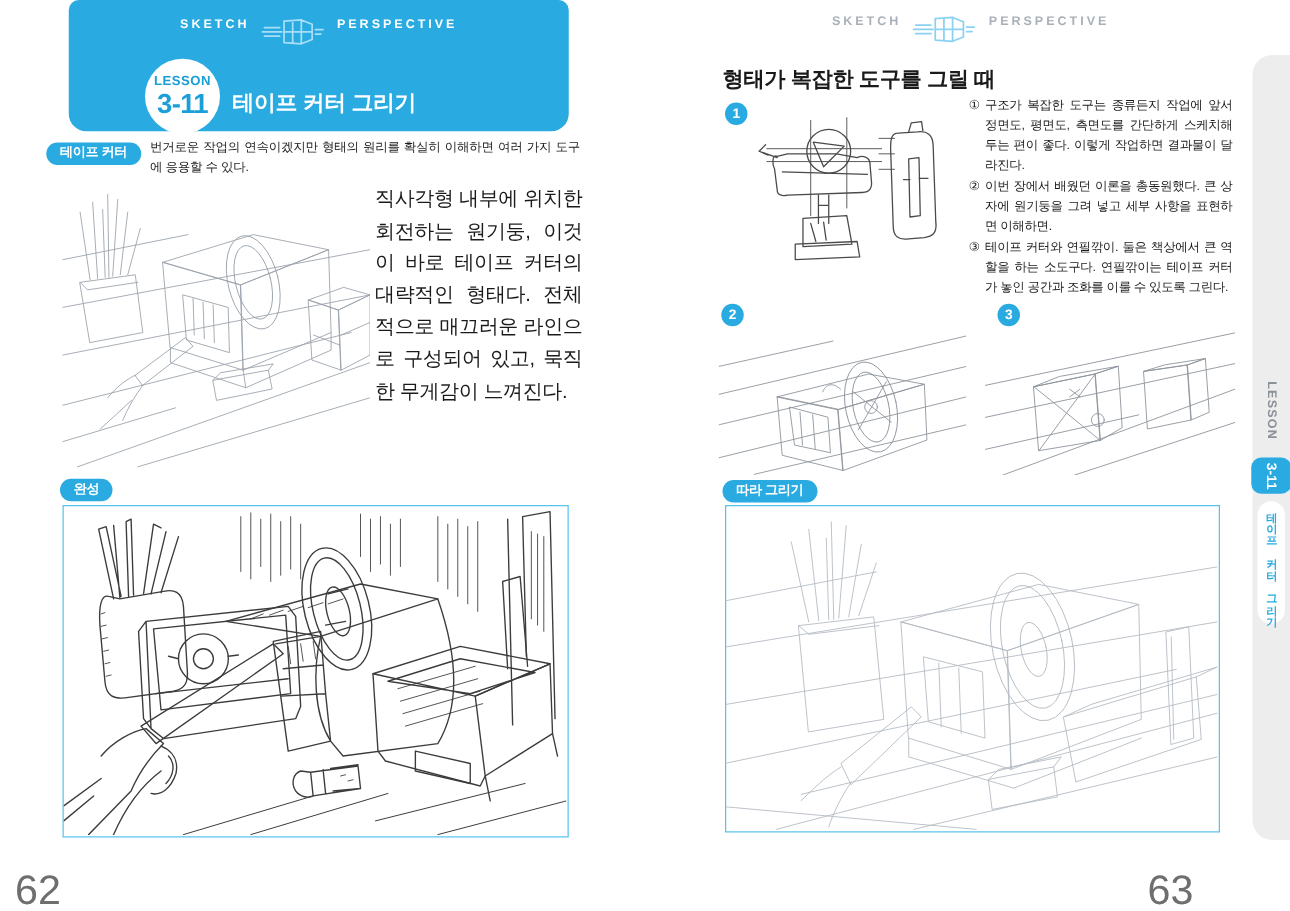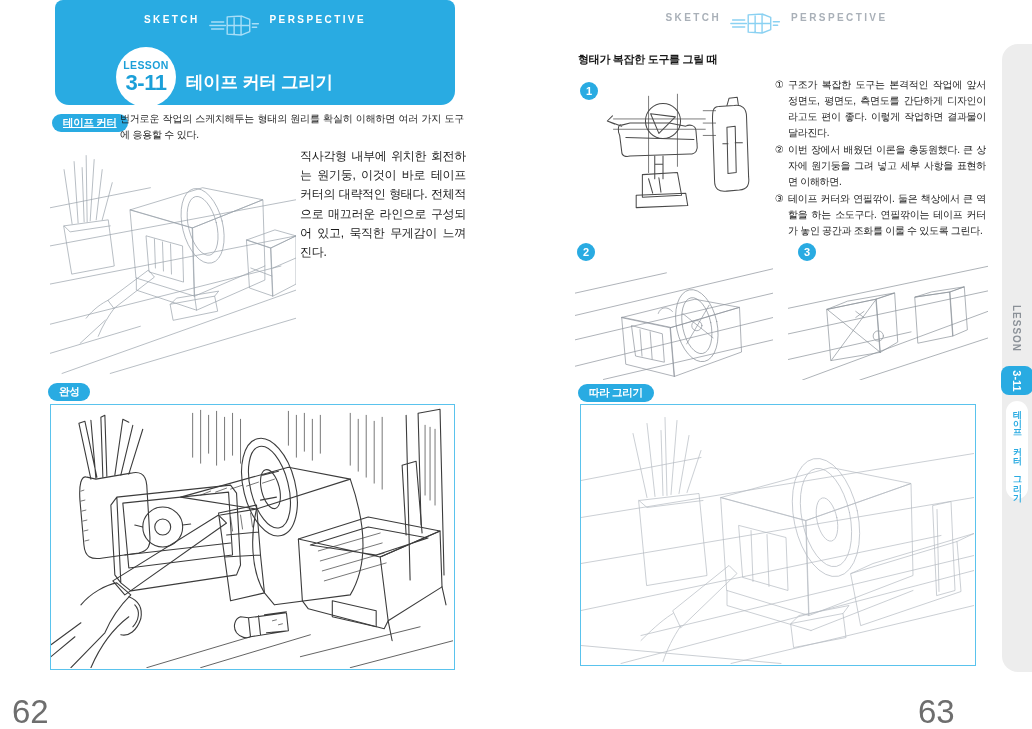--- a/index.html
+++ b/index.html
@@ -33,24 +33,24 @@
 
   
   .pill{
     display:inline-block;background:#29abe2;color:#fff;font-weight:bold;font-size:10.5px;
     padding:3px 11px 4px;border-radius:10px;letter-spacing:-.3px;line-height:1;
   }
 
   
   .intro-text{position:absolute;left:120px;top:111px;width:344px;font-size:10px;line-height:1.62;
     text-align:justify;letter-spacing:-.2px;}
-  .body-col{position:absolute;left:300px;top:147px;width:166px;font-size:12px;line-height:1.6;
+  .body-col{position:absolute;left:300px;top:147px;width:166px;font-size:16px;line-height:1.6;
     text-align:justify;letter-spacing:-.3px;}
   .body-col p{margin:0;}
-  .section-heading{position:absolute;left:578px;top:52px;font-size:11px;font-weight:bold;letter-spacing:-.3px;}
+  .section-heading{position:absolute;left:578px;top:52px;font-size:17px;font-weight:bold;letter-spacing:-.3px;}
   .notes{position:absolute;left:775px;top:77px;width:211px;font-size:10px;line-height:1.6;letter-spacing:-.3px;}
   .note-item{display:flex;margin:0 0 1px 0;text-align:justify;}
   .note-marker{width:13px;flex:none;}
   .note-text{flex:1;}
 
   
   .step-circle{
     position:absolute;width:18px;height:18px;border-radius:50%;background:#29abe2;color:#fff;
     display:flex;align-items:center;justify-content:center;font-size:11px;font-weight:bold;
   }
@@ -91,22 +91,22 @@
     </span>
     <span>PERSPECTIVE</span>
   </div>
   <div class="lesson-badge">
     <span class="lb-word">LESSON</span>
     <span class="lb-num">3-11</span>
   </div>
   <div class="lesson-title">테이프 커터 그리기</div>
 </div>
 
-<span class="pill abs" style="left:52px;top:114px;text-decoration:underline;">테이프 커터</span>
-<div class="intro-text">번거로운 작업의 스케치해두는 형태의 원리를 확실히 이해하면 여러 가지 도구에 응용할 수 있다.</div>
+<span class="pill abs" style="left:37px;top:114px;">테이프 커터</span>
+<div class="intro-text">번거로운 작업의 연속이겠지만 형태의 원리를 확실히 이해하면 여러 가지 도구에 응용할 수 있다.</div>
 
 <div class="abs" style="left:50px;top:146px;">
   <svg width="246" height="229" viewBox="0 0 245 225" fill="none" stroke="#9aa2ab" stroke-width="0.7" stroke-linecap="round" stroke-linejoin="round">
     <path d="M0,98 L245,52 M0,136 L245,88 M0,176 L230,118 M12,225 L245,142 M60,225 L245,170 M0,60 L100,40 M0,205 L90,178"></path>
     <path d="M14,78 L58,72 L64,118 L22,126 Z M14,78 L20,84 L60,78"></path>
     <path d="M22,76 L14,22 M28,75 L24,14 M34,74 L32,20 M40,73 L44,12 M46,72 L52,22 M52,72 L62,35 M37,74 L36,8"></path>
     <path d="M80,62 L152,40 L212,52 L142,80 Z"></path>
     <path d="M80,62 L142,80 L144,148 L86,130 Z"></path>
     <path d="M142,80 L212,52 L214,118 L144,148 Z"></path>
     <ellipse cx="152" cy="78" rx="20" ry="38" transform="rotate(-14 152 78)"></ellipse>
@@ -196,21 +196,21 @@
     <path d="M38,100 L86,98 L88,110 L38,112 Z"></path>
     <path d="M118,14 C112,14 112,20 112,26 L114,86 C114,94 118,97 126,96 L138,95 C146,94 148,90 147,82 L145,24 C145,15 140,12 133,13 Z"></path>
     <path d="M126,34 L134,33 L135,78 L127,79 Z M122,50 H127 M134,49 H141"></path>
     <path d="M126,13 L128,6 L136,5 L137,12"></path>
   </svg>
 </div>
 
 <div class="notes">
   <div class="note-item">
     <span class="note-marker">①</span>
-    <span class="note-text">구조가 복잡한 도구는 본격적인 작업에 앞서 정면도, 평면도, 측면도를 간단하게 디자인이라고도 편이 좋다. 이렇게 작업하면 결과물이 달라진다.</span>
+    <span class="note-text">구조가 복잡한 도구는 종류든지 작업에 앞서 정면도, 평면도, 측면도를 간단하게 스케치해두는 편이 좋다. 이렇게 작업하면 결과물이 달라진다.</span>
   </div>
   <div class="note-item">
     <span class="note-marker">②</span>
     <span class="note-text">이번 장에서 배웠던 이론을 총동원했다. 큰 상자에 원기둥을 그려 넣고 세부 사항을 표현하면 이해하면.</span>
   </div>
   <div class="note-item">
     <span class="note-marker">③</span>
     <span class="note-text">테이프 커터와 연필깎이. 둘은 책상에서 큰 역할을 하는 소도구다. 연필깎이는 테이프 커터가 놓인 공간과 조화를 이룰 수 있도록 그린다.</span>
   </div>
 </div>

